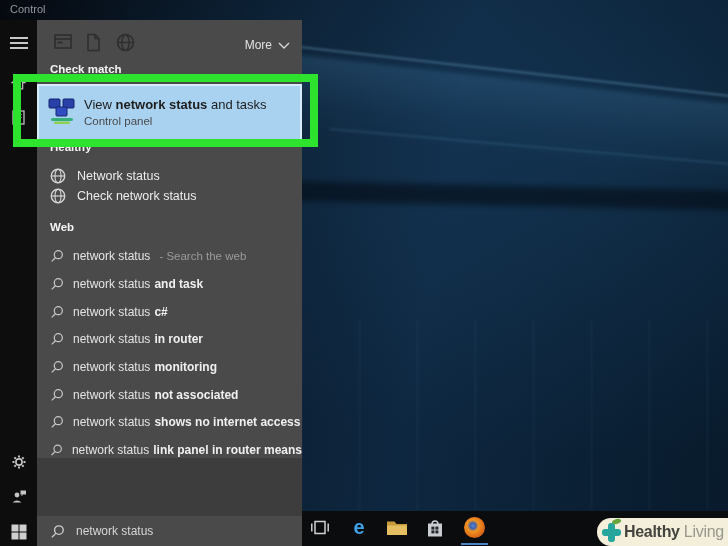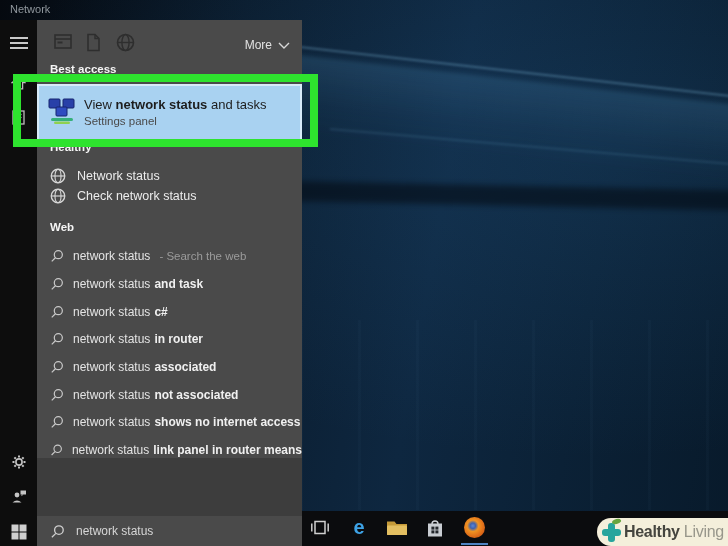--- a/index.html
+++ b/index.html
@@ -84,21 +84,21 @@
 
 <div id="stage">
 
   <div class="wallpaper">
     <div class="beam-glow"></div>
     <div class="beam-line"></div>
     <div class="beam-line2"></div>
     <div class="dark-band"></div>
     <div class="streaks"></div>
   </div>
-  <div class="desktop-label">Network</div>
+  <div class="desktop-label">Control</div>
 
   <div class="taskbar">
     <div class="tb-icon" style="left:308px;">
       <svg width="20" height="17" viewBox="0 0 20 17">
         <rect x="5" y="2.5" width="10" height="12" fill="none" stroke="#d0d0d0" stroke-width="1.5"></rect>
         <line x1="1.8" y1="4.5" x2="1.8" y2="12.5" stroke="#d0d0d0" stroke-width="1.5"></line>
         <line x1="18.2" y1="4.5" x2="18.2" y2="12.5" stroke="#d0d0d0" stroke-width="1.5"></line>
       </svg>
     </div>
     <div class="tb-icon" style="left:347px;">
@@ -217,32 +217,32 @@
           </svg>
         </div>
         <div class="more-btn">
           <span>More</span>
           <svg width="12" height="7" viewBox="0 0 12 7">
             <polyline points="1,1 6,6 11,1" fill="none" stroke="#d8d8d8" stroke-width="1.4"></polyline>
           </svg>
         </div>
       </div>
 
-      <div class="sec-header" style="top:43px;">Best access</div>
+      <div class="sec-header" style="top:43px;">Check match</div>
 
       <div class="bm-row">
         <svg class="bm-icon" width="28" height="32" viewBox="0 0 28 32">
           <rect x="1" y="4" width="11" height="9" rx="1" fill="#2840a8" stroke="#16256e" stroke-width="1"></rect>
           <rect x="15" y="4" width="11" height="9" rx="1" fill="#2840a8" stroke="#16256e" stroke-width="1"></rect>
           <rect x="8" y="12" width="11" height="9" rx="1" fill="#2f4cc0" stroke="#16256e" stroke-width="1"></rect>
           <rect x="3" y="23" width="22" height="3" rx="1.5" fill="#35b07a"></rect>
           <rect x="6" y="26.5" width="16" height="2.5" rx="1.2" fill="#8fd14f"></rect>
         </svg>
         <div class="bm-title"><span>View </span><b>network status</b><span> and tasks</span></div>
-        <div class="bm-sub">Settings panel</div>
+        <div class="bm-sub">Control panel</div>
       </div>
 
       <div class="sec-header" style="top:121px;">Healthy</div>
 
       <div class="item-row" style="top:144px;">
         <svg width="16" height="16" viewBox="0 0 19 19">
           <circle cx="9.5" cy="9.5" r="8" fill="none" stroke="#d6d6d6" stroke-width="1.6"></circle>
           <ellipse cx="9.5" cy="9.5" rx="3.6" ry="8" fill="none" stroke="#d6d6d6" stroke-width="1.4"></ellipse>
           <line x1="1.5" y1="9.5" x2="17.5" y2="9.5" stroke="#d6d6d6" stroke-width="1.4"></line>
         </svg>
@@ -291,21 +291,21 @@
         </svg>
         <span class="q">network status</span>
         <span class="c">in router</span>
       </div>
       <div class="sugg-row" style="top:335px;">
         <svg width="14" height="14" viewBox="0 0 16 16">
           <circle cx="9.5" cy="6.5" r="4.6" fill="none" stroke="#c9c9c9" stroke-width="1.4"></circle>
           <line x1="6.2" y1="10" x2="2" y2="14.2" stroke="#c9c9c9" stroke-width="1.4"></line>
         </svg>
         <span class="q">network status</span>
-        <span class="c">associated</span>
+        <span class="c">monitoring</span>
       </div>
       <div class="sugg-row" style="top:363px;">
         <svg width="14" height="14" viewBox="0 0 16 16">
           <circle cx="9.5" cy="6.5" r="4.6" fill="none" stroke="#c9c9c9" stroke-width="1.4"></circle>
           <line x1="6.2" y1="10" x2="2" y2="14.2" stroke="#c9c9c9" stroke-width="1.4"></line>
         </svg>
         <span class="q">network status</span>
         <span class="c">not associated</span>
       </div>
       <div class="sugg-row" style="top:390px;">

